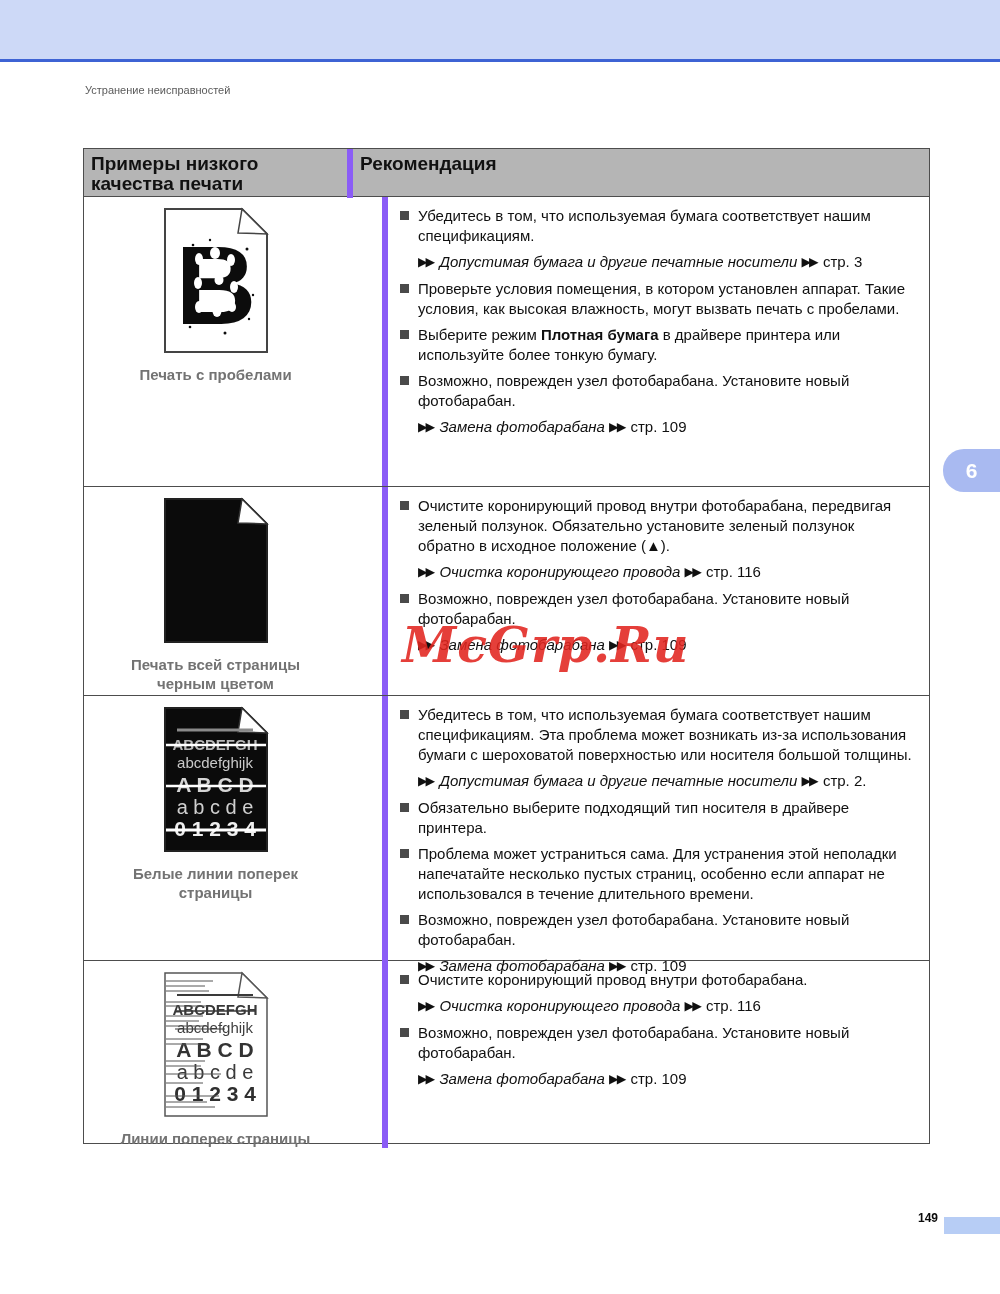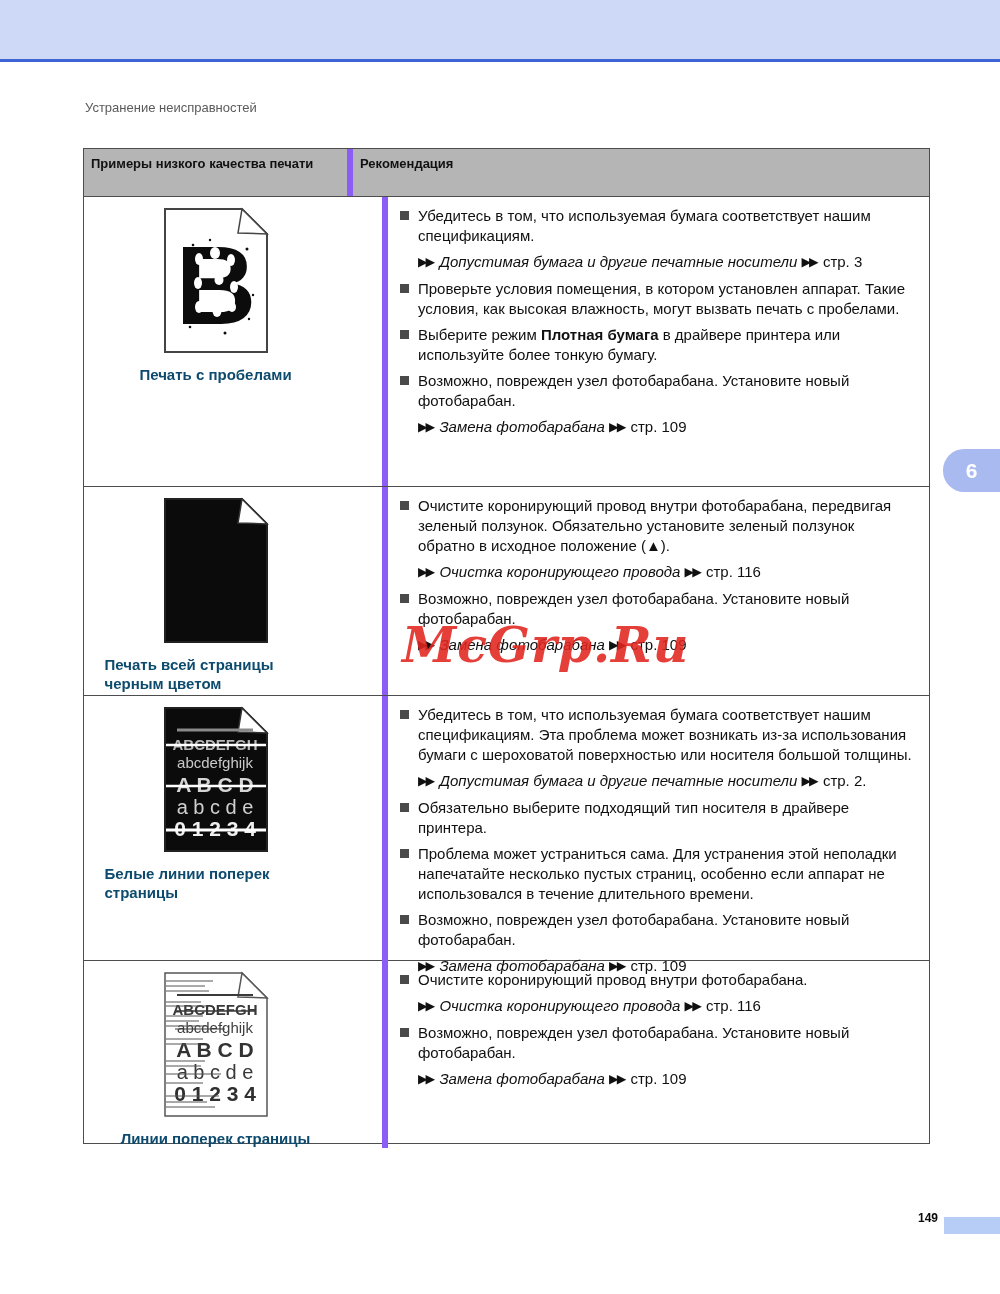--- a/index.html
+++ b/index.html
@@ -4,42 +4,42 @@
 <style>
   html,body{margin:0;padding:0;}
   body{
     width:1000px;height:1294px;position:relative;overflow:hidden;
     background:#fff;color:#111;
     font-family:"Liberation Sans","DejaVu Sans",sans-serif;
     font-size:15px;
   }
   .band{position:absolute;top:0;left:0;width:100%;height:59px;background:var(--accent_band,#cdd9f7);}
   .band-line{position:absolute;top:59px;left:0;width:100%;height:3px;background:var(--accent_line,#3e63d4);}
-  .running-header{position:absolute;left:85px;top:100px;font-size:13px;color:#5a5a5a;}
+  .running-header{position:absolute;left:85px;top:84px;font-size:11px;color:#5a5a5a;}
   .chapter-tab{
     position:absolute;right:0;top:449px;width:57px;height:43px;
     background:var(--chapter_tab_bg,#a9baf1);border-radius:21px 0 0 21px;
     color:#fff;font-weight:bold;font-size:21px;
     display:flex;align-items:center;justify-content:center;
   }
   .qtable{
     position:absolute;left:83px;top:148px;width:847px;
     border:1px solid #4d4d4d;box-sizing:border-box;background:#fff;
   }
   .trow{display:grid;grid-template-columns:263px 1fr;}
   .trow + .trow{border-top:1px solid #4d4d4d;}
   .thead{background:var(--table_header_bg,#b5b5b5);height:47px;}
-  .thead .cell{font-weight:bold;font-size:13px;line-height:20px;padding:5px 8px 4px 7px;}
+  .thead .cell{font-weight:bold;font-size:19px;line-height:20px;padding:5px 8px 4px 7px;}
   .cell{box-sizing:border-box;}
   .cell.right{border-left:6px solid #8b5cf6;}
   .r0{height:289px}.r1{height:208px}.r2{height:264px}.r3{height:182px}
   .sample-cell{display:flex;flex-direction:column;align-items:center;padding-top:10px;}
   .sample-caption{
-    font-weight:bold;font-size:15px;line-height:19px;text-align:left;
-    max-width:222px;margin-top:11px;color:#0c4a6e;
+    font-weight:bold;font-size:15px;line-height:19px;text-align:center;
+    max-width:222px;margin-top:11px;color:#737373;
   }
   .rec-cell{padding:9px 14px 0 11px;font-size:15px;line-height:20px;color:#101010;margin-left:35px;}
   .item{margin-bottom:6px;}
   .item.bullet{position:relative;padding-left:19px;}
   .item.bullet::before{
     content:'';position:absolute;left:1px;top:5px;width:9px;height:9px;background:#4a4a4a;
   }
   .item.ref{padding-left:19px;}
   .seg-b{font-weight:bold;}
   .seg-i{font-style:italic;}

